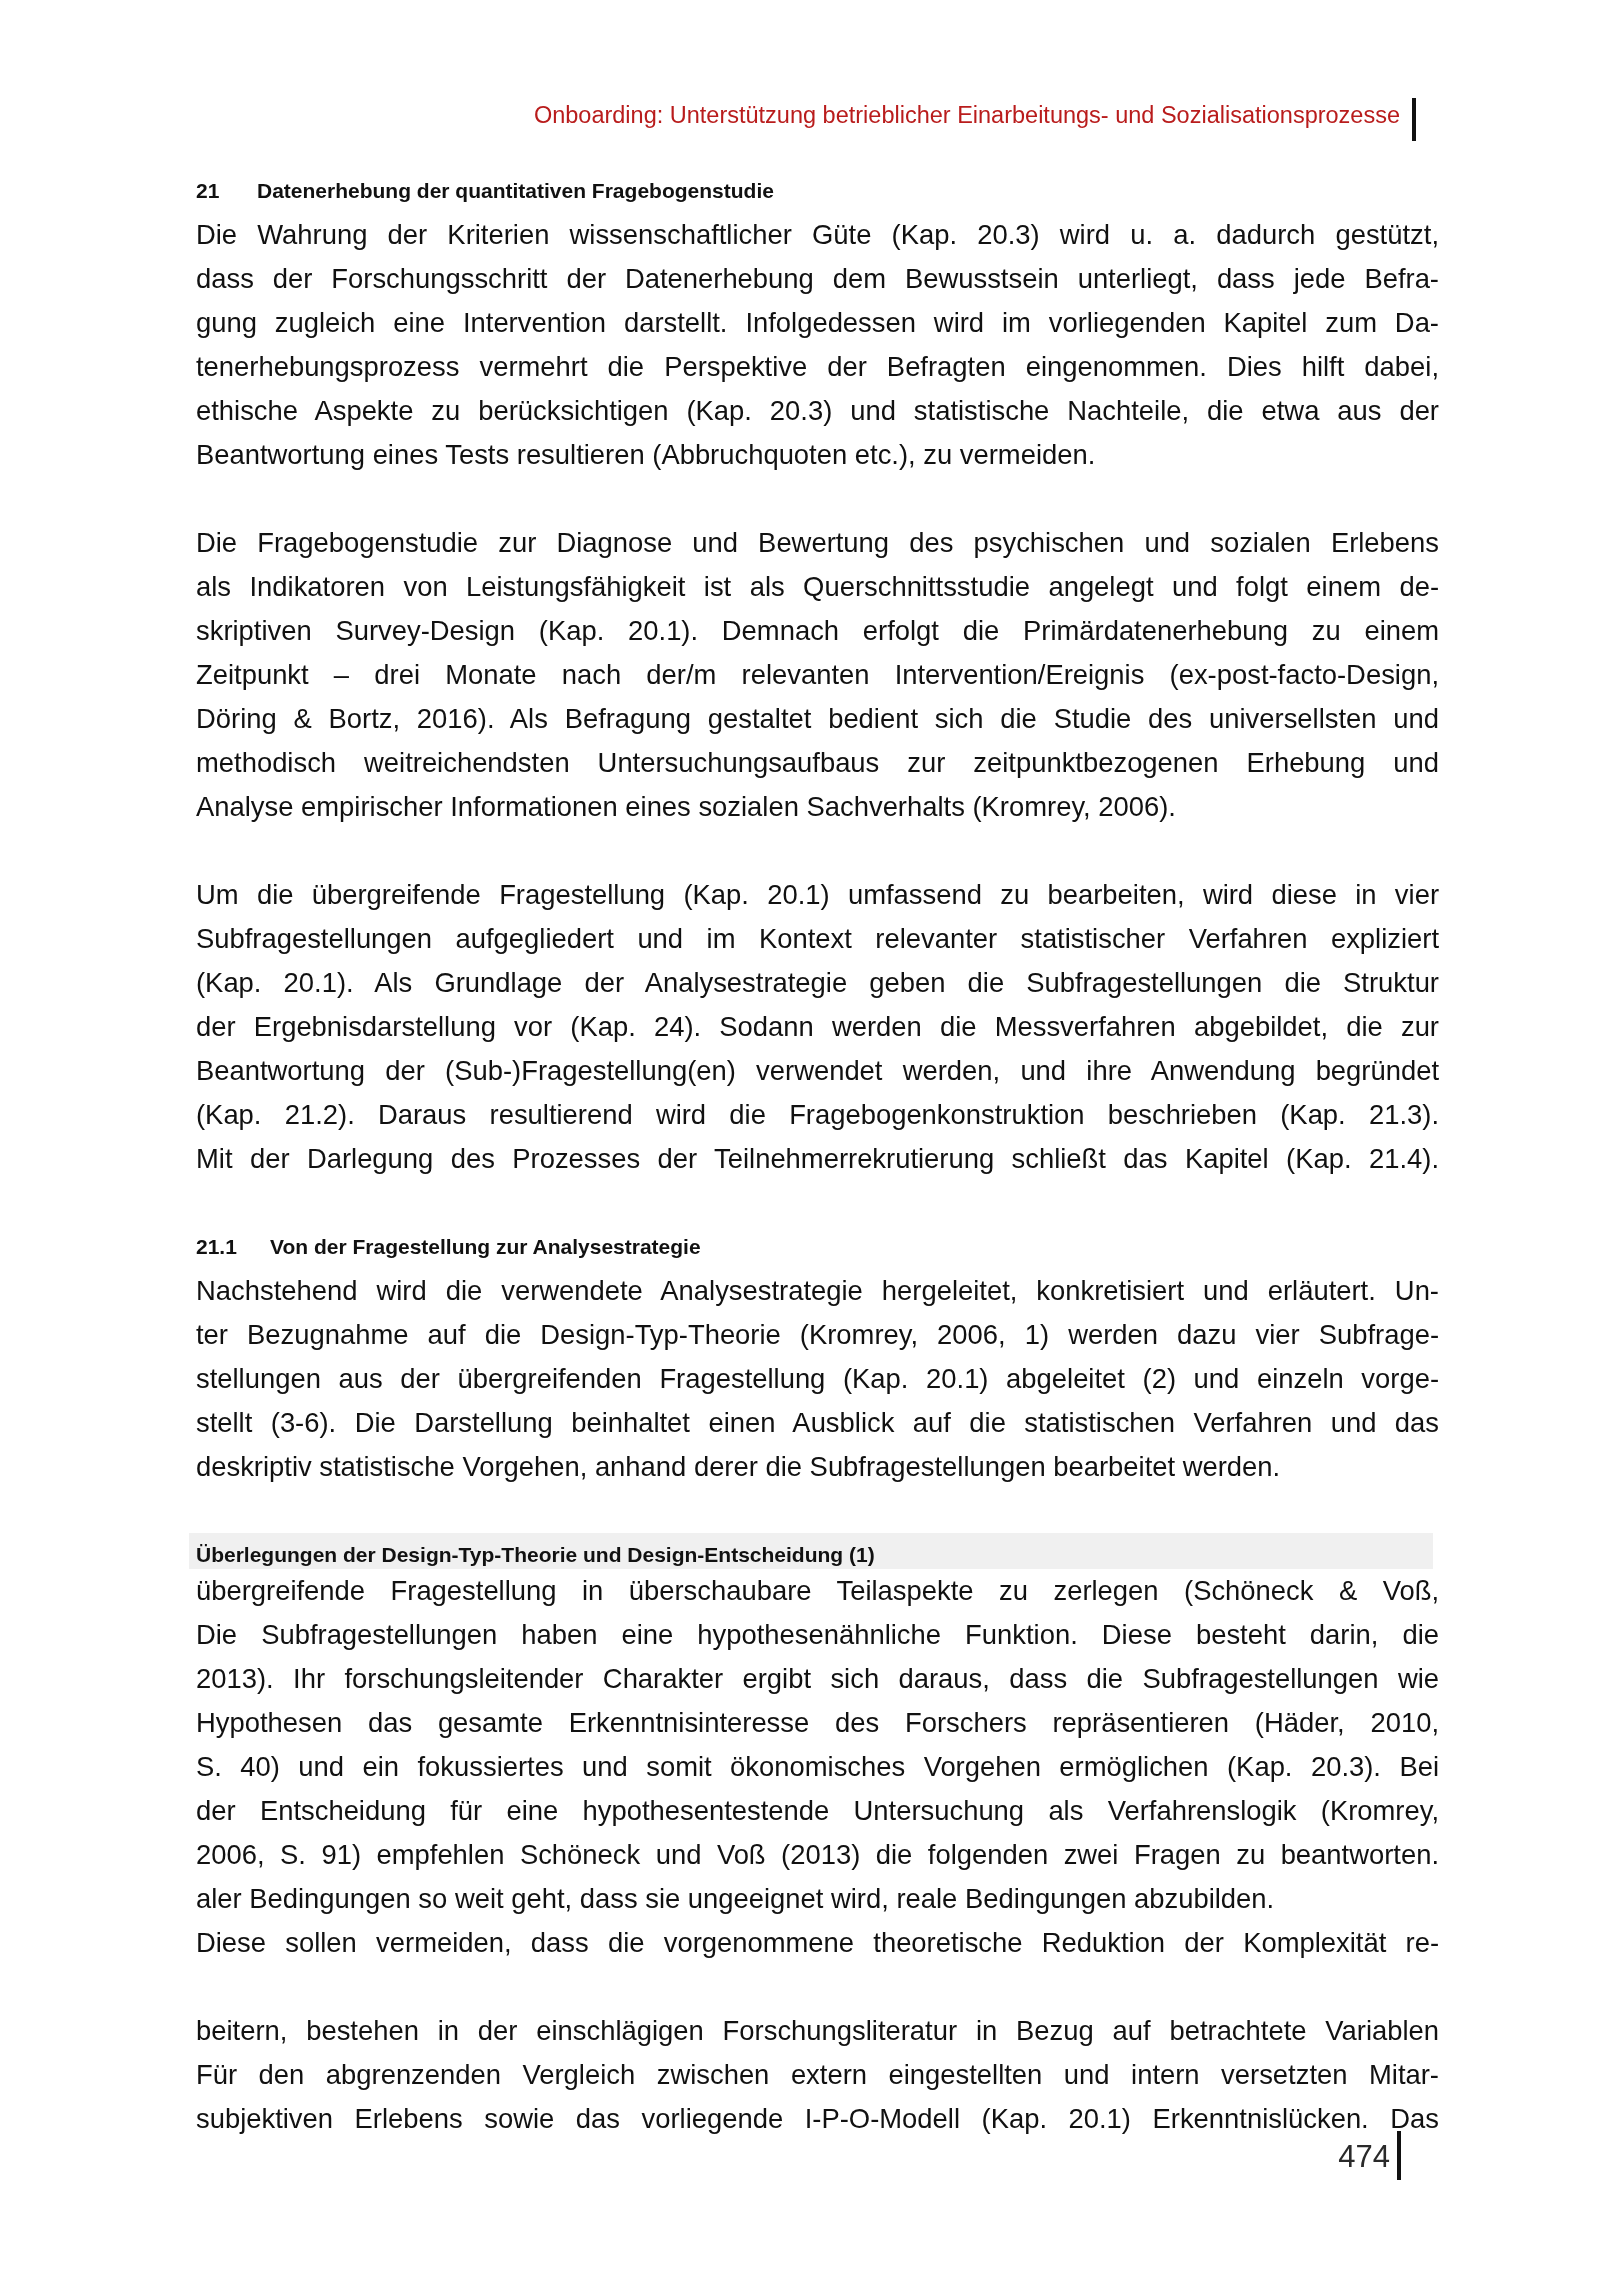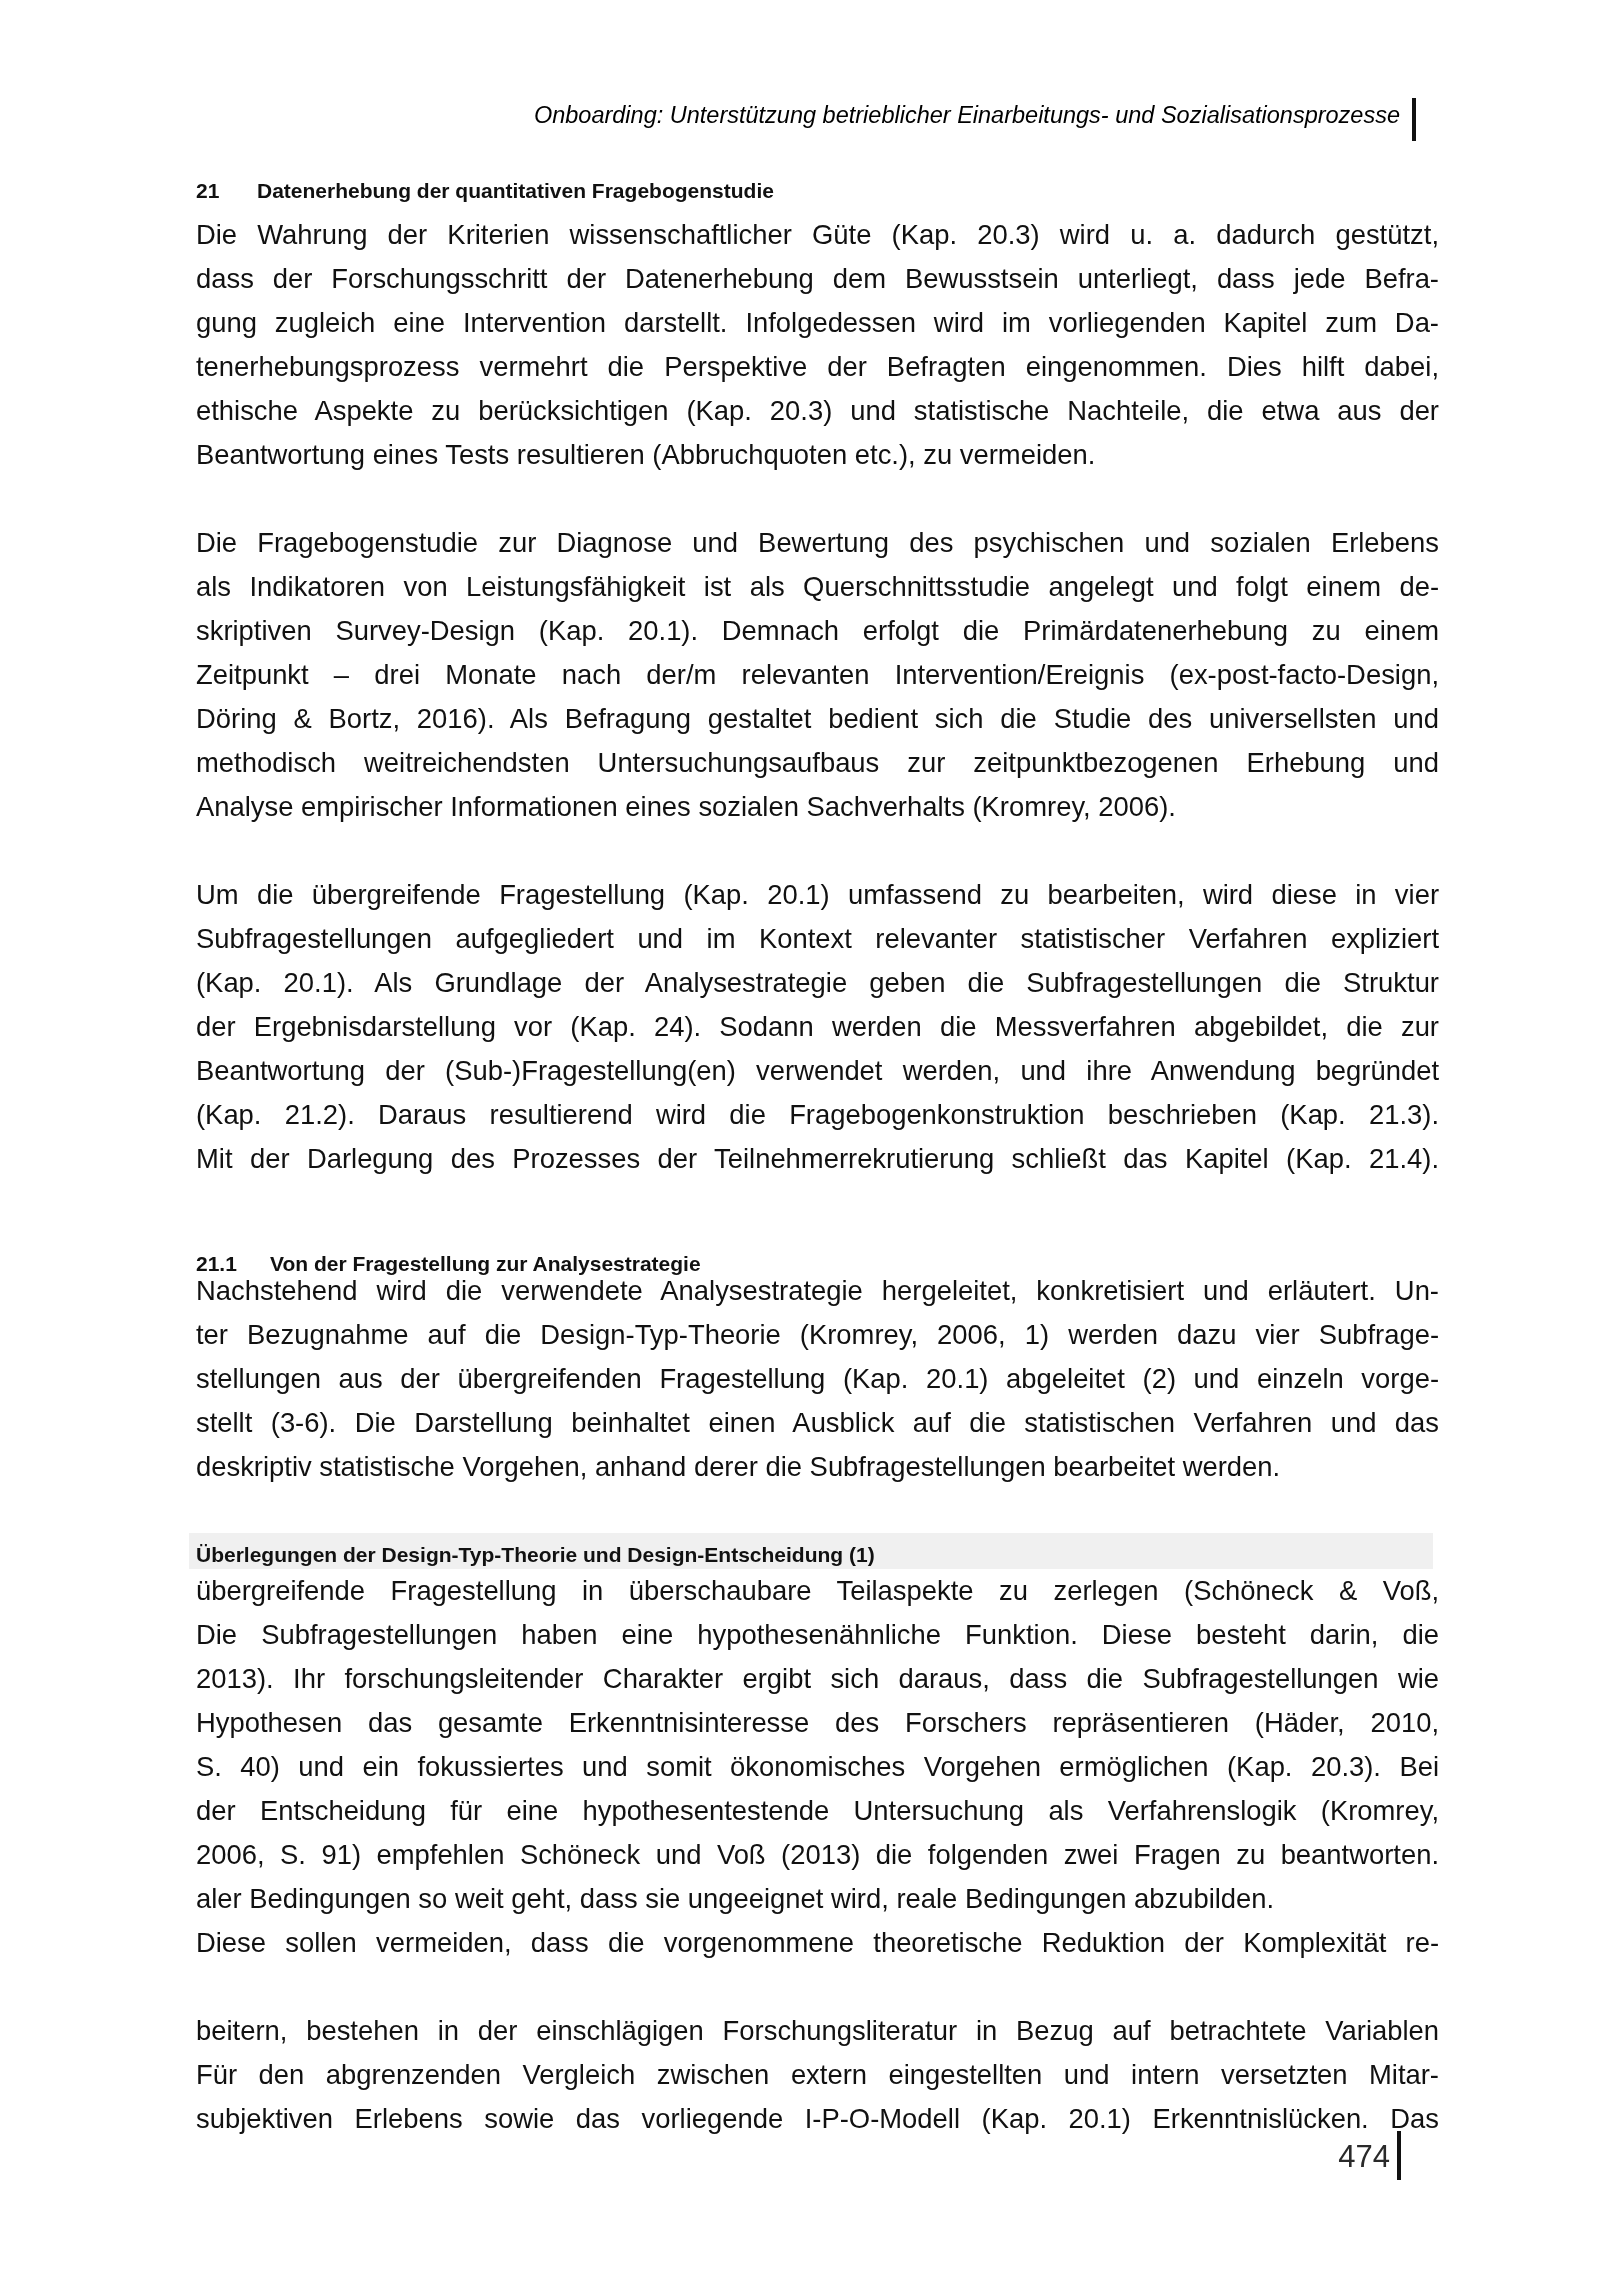--- a/index.html
+++ b/index.html
@@ -1,27 +1,27 @@
 <!DOCTYPE html>
 <html><head>
 <meta charset="utf-8">
 <style>
   html, body { margin: 0; padding: 0; background: #ffffff; }
   body { width: 1621px; height: 2293px; position: relative; overflow: hidden;
          font-family: "Liberation Sans", sans-serif; color: #111111; }
   .running-header { position: absolute; right: 221px; top: 102px; font-size: 23.5px;
-         color: #000000; white-space: nowrap; letter-spacing: 0; font-style: italic; }
+         color: #b91c1c; white-space: nowrap; letter-spacing: 0; }
   .header-bar { position: absolute; left: 1412px; top: 98px; width: 3.9px; height: 43px; background: #111; }
   .page-num { position: absolute; right: 231px; top: 2139px; font-size: 31px; color: #2a2a2a; }
   .footer-bar { position: absolute; left: 1397px; top: 2131px; width: 3.9px; height: 49px; background: #111; }
 
   .content { position: absolute; left: 196px; top: 169px; width: 1243px; }
   .heading { font-weight: bold; font-size: 21px; line-height: 44px; height: 44px; white-space: nowrap; }
   .heading .num { display: inline-block; width: 61px; }
-  .heading .num.sub { width: 74px; margin-top: 17px; }
+  .heading .num.sub { width: 74px; }
   .para { font-size: 27.4px; line-height: 44px; }
   .line { display: block; text-align: justify; text-align-last: justify; white-space: nowrap;
           height: 44px; overflow: visible; }
   .line.last { text-align-last: left; }
   .gap { height: 44px; }
   .shaded { background: #f0f0f0; margin-left: -6.9px; padding-left: 6.9px; width: 1237px; height: 36px; }
 </style>
 </head>
 <body>
 

